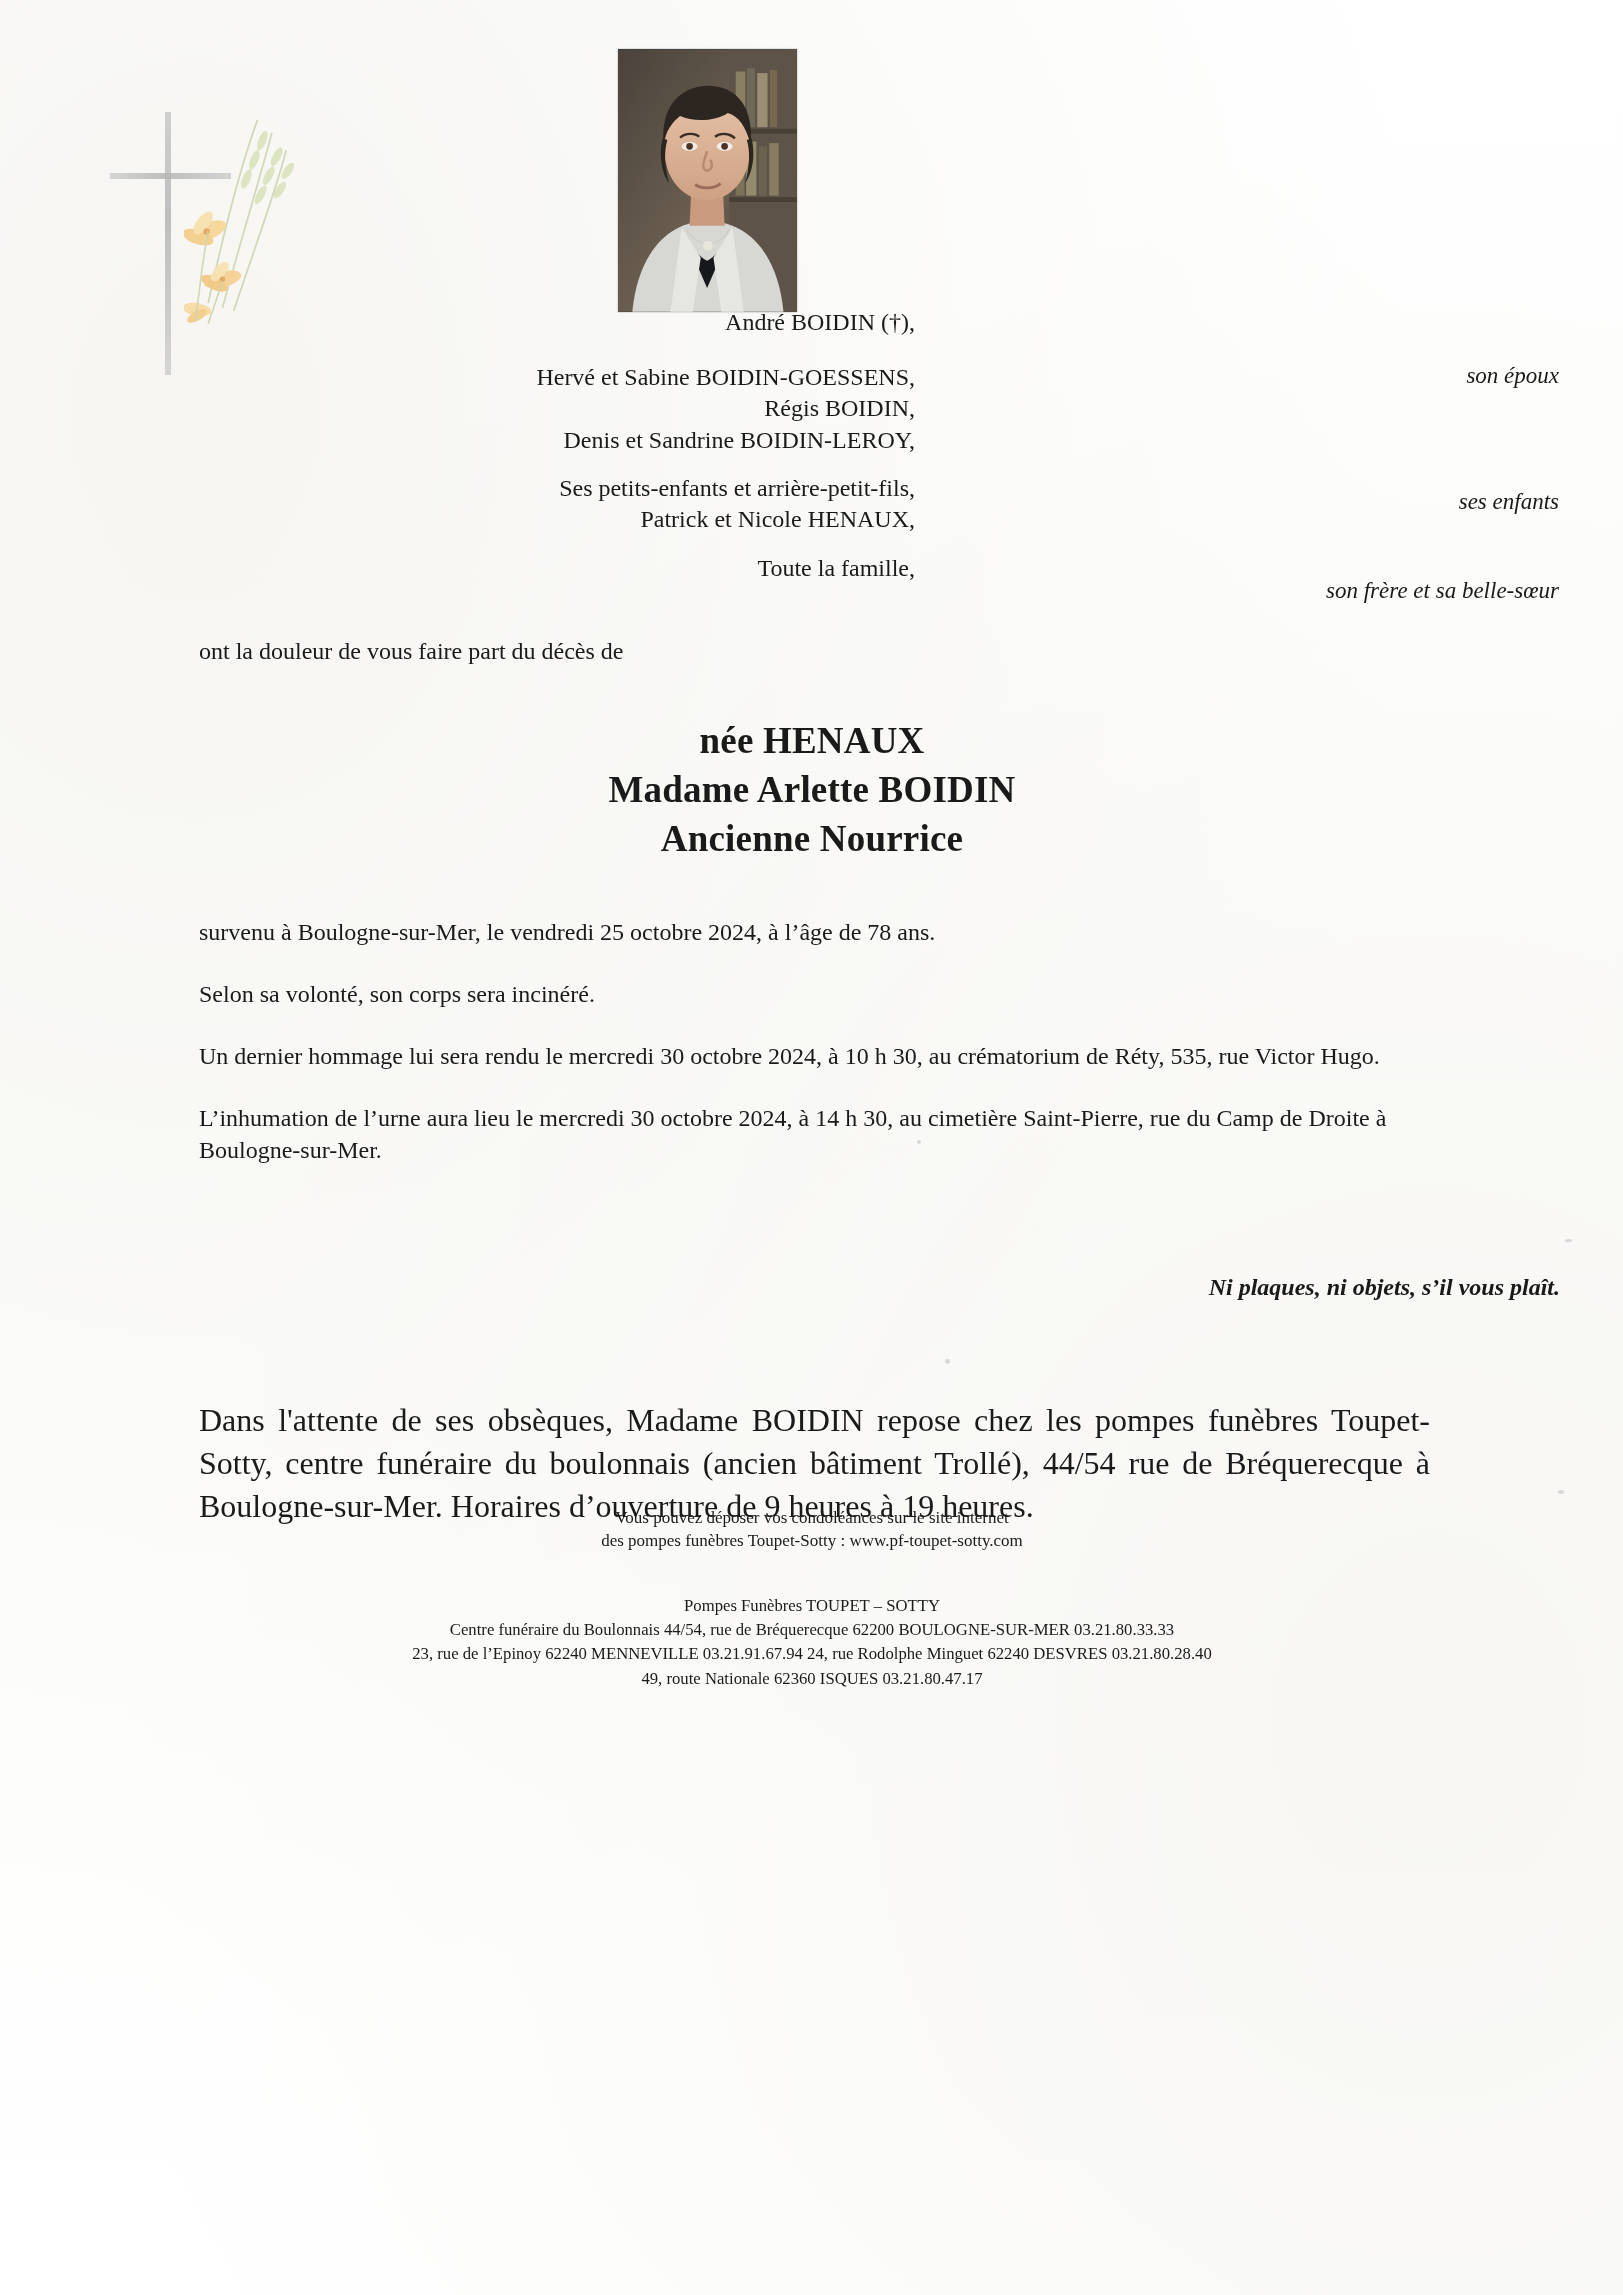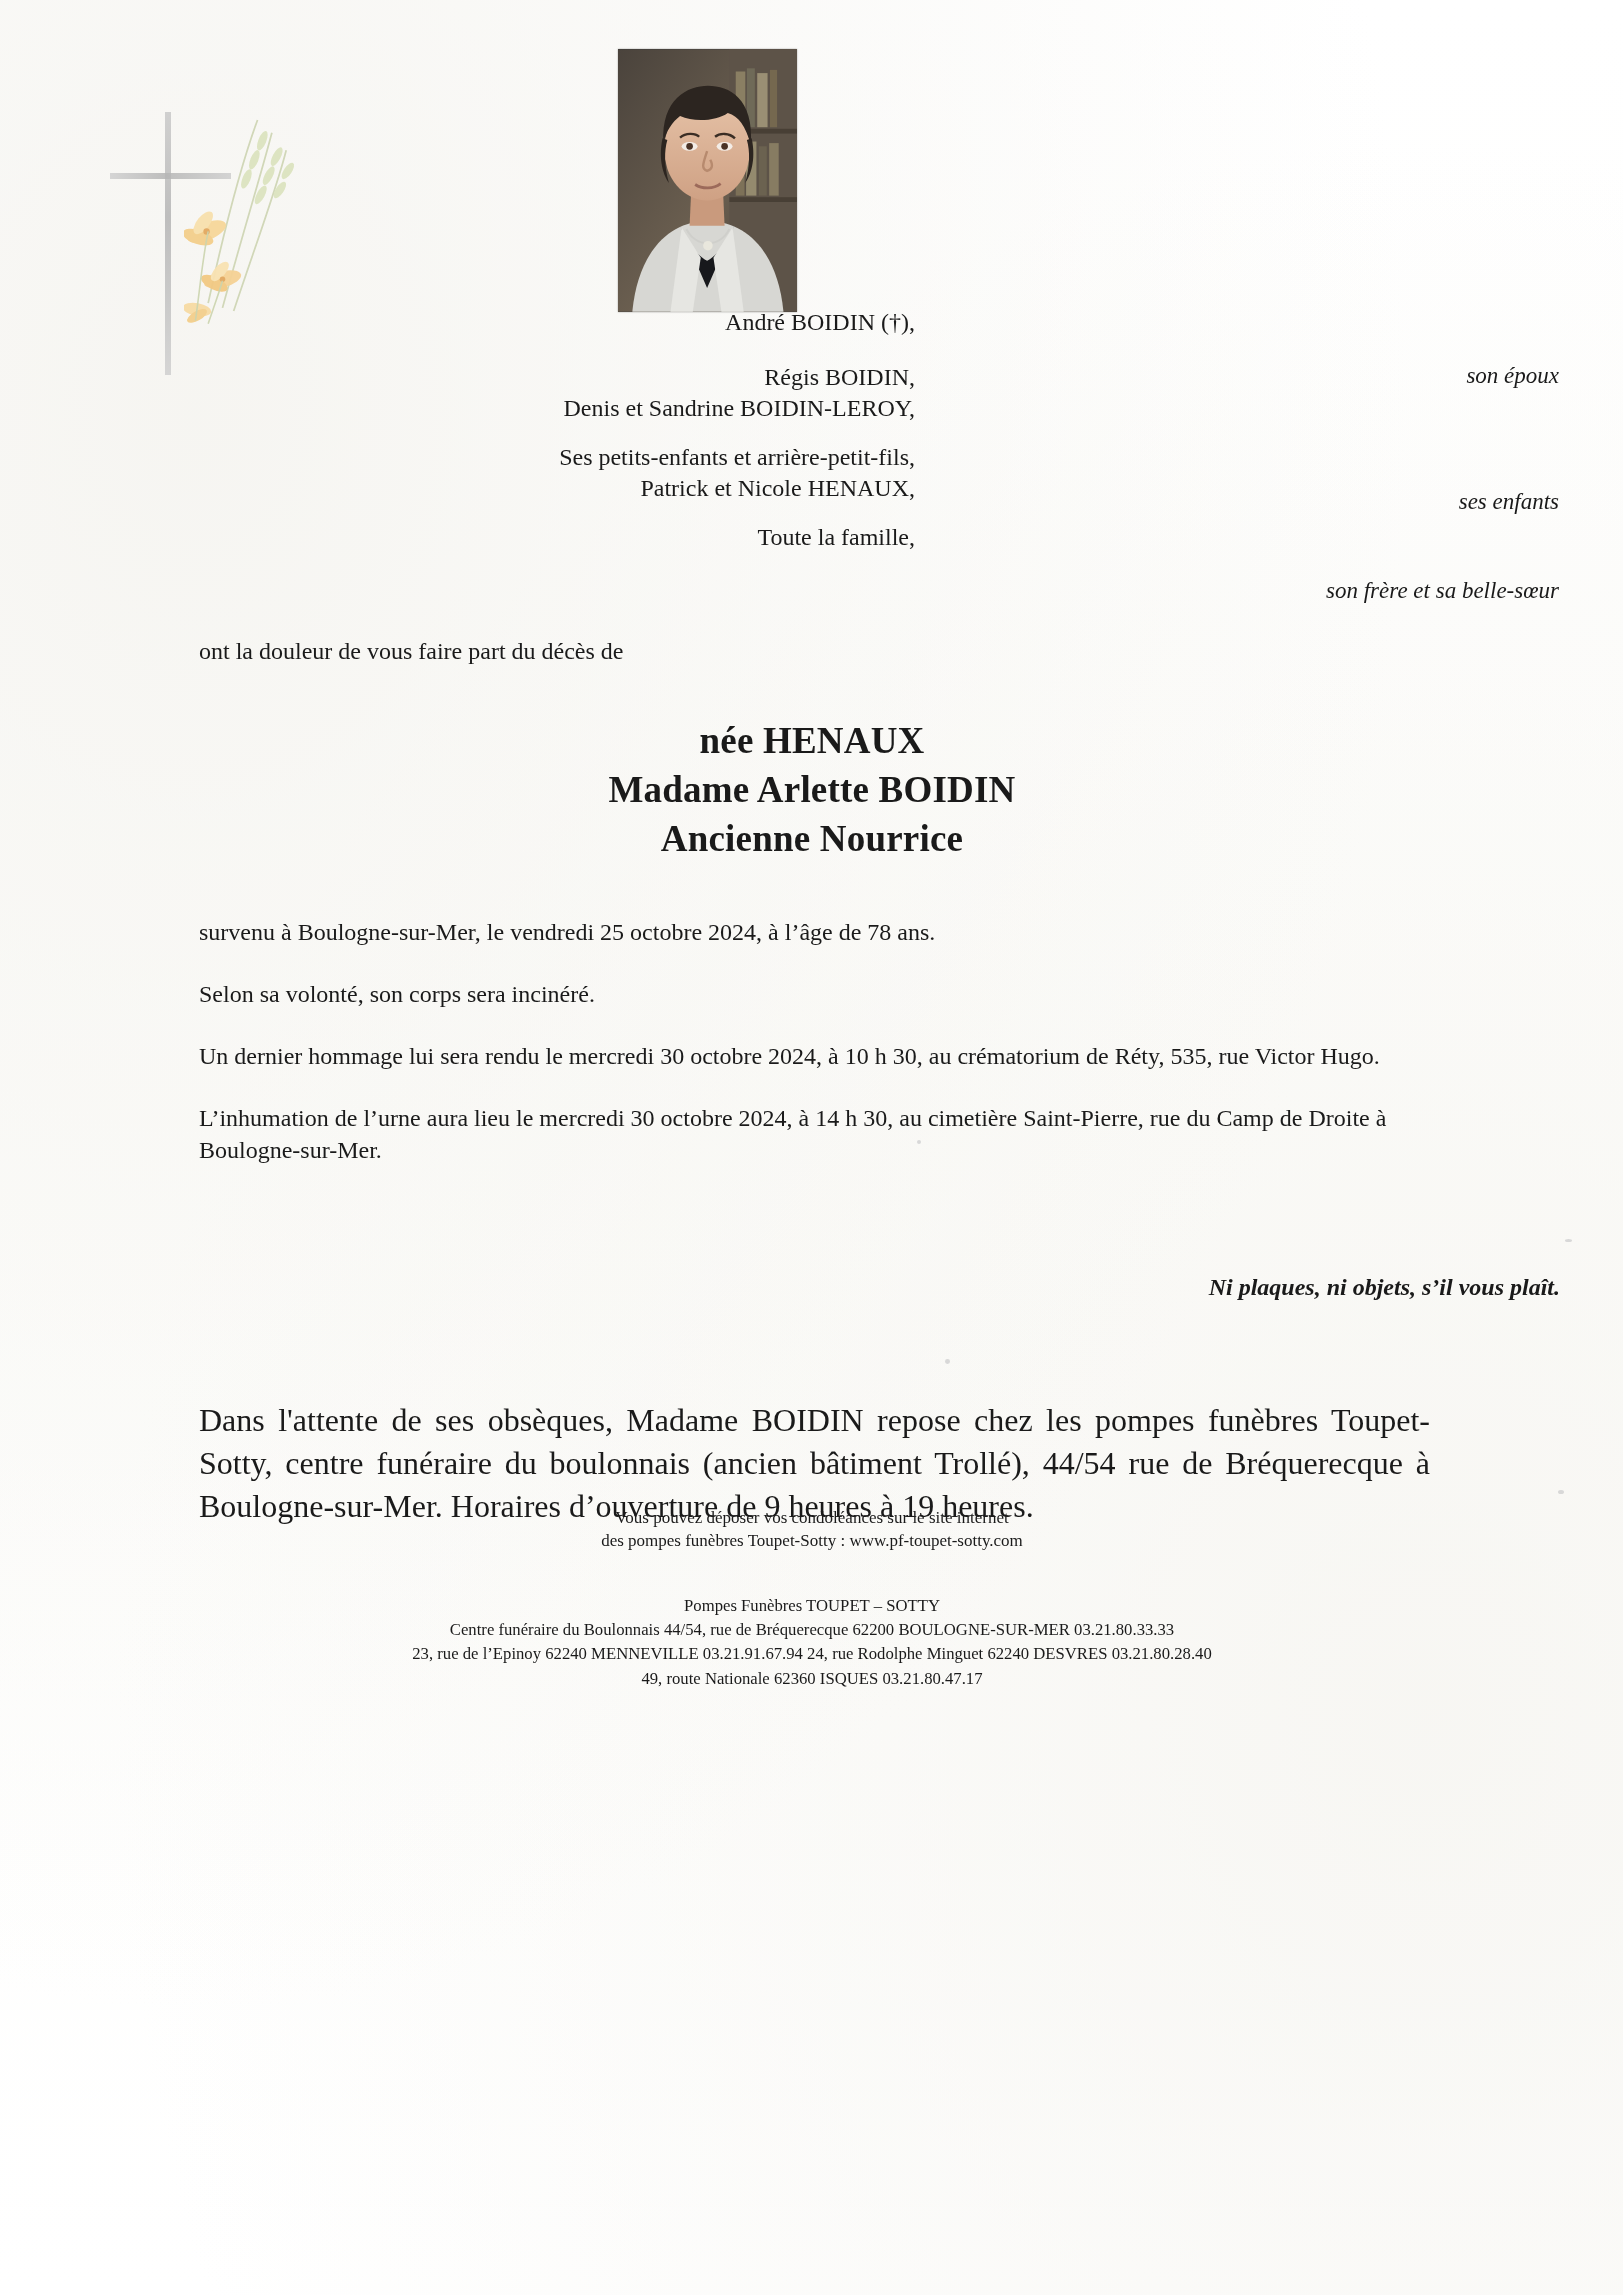--- a/index.html
+++ b/index.html
@@ -285,20 +285,21 @@
       <path d="M97 170 C106 176, 120 176, 129 169" stroke="#9c6a5a" stroke-width="3.5" fill="none"></path>
 
       <path d="M86 226 C98 250, 128 250, 140 226" stroke="#cfcfcb" stroke-width="2.5" fill="none"></path>
       <circle cx="113" cy="247" r="6" fill="#e9e7dd"></circle>
     </svg>
   </div>
 
   <div class="family">
     <div class="line">André BOIDIN (†),</div>
     <div class="gap-m"></div>
+    <div class="line">Hervé et Sabine BOIDIN-GOESSENS,</div>
     <div class="line">Régis BOIDIN,</div>
     <div class="line">Denis et Sandrine BOIDIN-LEROY,</div>
     <div class="gap-s"></div>
     <div class="line">Ses petits-enfants et arrière-petit-fils,</div>
     <div class="line">Patrick et Nicole HENAUX,</div>
     <div class="gap-s"></div>
     <div class="line">Toute la famille,</div>
   </div>
 
   <div class="rel-col rel-1">son époux</div>

